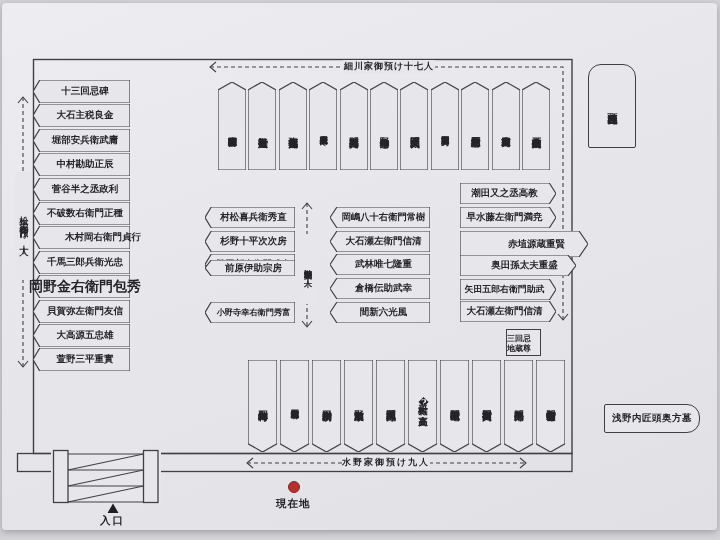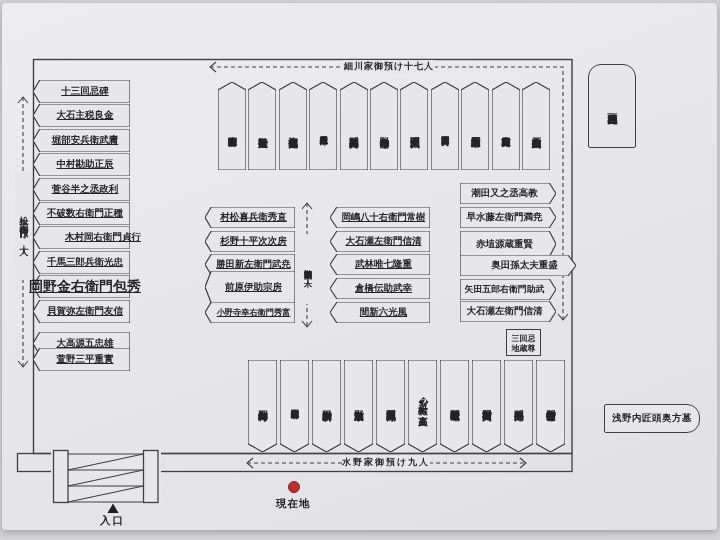--- a/index.html
+++ b/index.html
@@ -19,33 +19,33 @@
   #linework{position:absolute;left:0;top:0;z-index:1;}
   .lbl{position:absolute;z-index:3;background:var(--paper);color:var(--ink);
        display:flex;align-items:center;justify-content:center;white-space:nowrap;
        font-weight:600;}
   .lbl.h{font-size:9px;}
   .lbl.v{writing-mode:vertical-rl;text-orientation:upright;font-size:9px;}
   .gbox{position:absolute;z-index:2;display:flex;align-items:center;justify-content:center;}
   .gbox svg{position:absolute;left:0;top:0;width:100%;height:100%;}
   .gbox .gtxt{position:relative;z-index:1;white-space:nowrap;font-weight:600;color:var(--ink);}
   .gbox.vtxt .gtxt{writing-mode:vertical-rl;text-orientation:upright;}
-  .gbox.tip-left .gtxt{padding-left:7px;text-decoration:underline;}
+  .gbox.tip-left .gtxt{padding-left:7px;}
   .gbox.tip-right .gtxt{padding-right:7px;}
   .gbox.tip-up .gtxt{padding-top:7px;}
   .gbox.tip-down .gtxt{padding-bottom:7px;}
   .tomb{position:absolute;z-index:2;border:1.5px solid var(--line);background:var(--paper);
         display:flex;align-items:center;justify-content:center;font-weight:600;}
   #asano-tomb{left:588px;top:64px;width:46px;height:82px;border-radius:13px 13px 2px 2px;
         writing-mode:vertical-rl;text-orientation:upright;font-size:10px;}
   #asano-wife-tomb{left:604px;top:404px;width:94px;height:27px;border-radius:2px 13px 13px 2px;
         font-size:9.5px;letter-spacing:.5px;}
   #memorial-box{position:absolute;z-index:2;left:506px;top:329px;width:33px;height:25px;
         border:1.2px solid var(--line);background:var(--paper);display:flex;flex-direction:column;
-        align-items:center;justify-content:center;font-size:8px;line-height:1.25;font-weight:600;}
+        justify-content:center;font-size:8px;line-height:1.25;font-weight:600;}
   .marker-label{position:absolute;z-index:3;font-family:"DejaVu Sans","Liberation Sans",sans-serif;
         font-weight:bold;font-size:10.5px;color:#1d1d24;white-space:nowrap;}
   #label-genzaichi{left:276px;top:497px;letter-spacing:1px;}
   #label-iriguchi{left:100px;top:514px;letter-spacing:2px;}
 </style>
 </head>
 <body>
 
 <div id="stage">
   <div id="paper"></div>
@@ -146,21 +146,21 @@
           <polygon points="7,0 100,0 100,100 7,100 0,50" fill="#e7e7eb" stroke="#3f3f46" stroke-width="1.2" vector-effect="non-scaling-stroke"></polygon>
         </svg>
         <span class="gtxt" style="font-size: 14px;">岡野金右衛門包秀</span>
       </div>
       <div class="gbox tip-left" style="left: 33px; top: 299.6px; width: 97px; height: 23px;">
         <svg viewBox="0 0 100 100" preserveAspectRatio="none">
           <polygon points="7,0 100,0 100,100 7,100 0,50" fill="#e7e7eb" stroke="#3f3f46" stroke-width="1.2" vector-effect="non-scaling-stroke"></polygon>
         </svg>
         <span class="gtxt" style="font-size: 9.5px;">貝賀弥左衛門友信</span>
       </div>
-      <div class="gbox tip-left" style="left: 33px; top: 332px; width: 97px; height: 23px;">
+      <div class="gbox tip-left" style="left: 33px; top: 324px; width: 97px; height: 23px;">
         <svg viewBox="0 0 100 100" preserveAspectRatio="none">
           <polygon points="7,0 100,0 100,100 7,100 0,50" fill="#e7e7eb" stroke="#3f3f46" stroke-width="1.2" vector-effect="non-scaling-stroke"></polygon>
         </svg>
         <span class="gtxt" style="font-size: 9.5px;">大高源五忠雄</span>
       </div>
       <div class="gbox tip-left" style="left: 33px; top: 348.4px; width: 97px; height: 23px;">
         <svg viewBox="0 0 100 100" preserveAspectRatio="none">
           <polygon points="7,0 100,0 100,100 7,100 0,50" fill="#e7e7eb" stroke="#3f3f46" stroke-width="1.2" vector-effect="non-scaling-stroke"></polygon>
         </svg>
         <span class="gtxt" style="font-size: 9.5px;">萱野三平重實</span>
@@ -240,21 +240,21 @@
           <polygon points="0,0 93,0 100,50 93,100 0,100" fill="#e7e7eb" stroke="#3f3f46" stroke-width="1.2" vector-effect="non-scaling-stroke"></polygon>
         </svg>
         <span class="gtxt" style="font-size: 9.5px;">潮田又之丞高教</span>
       </div>
       <div class="gbox tip-right" style="left: 460px; top: 207.1px; width: 96px; height: 21px;">
         <svg viewBox="0 0 100 100" preserveAspectRatio="none">
           <polygon points="0,0 93,0 100,50 93,100 0,100" fill="#e7e7eb" stroke="#3f3f46" stroke-width="1.2" vector-effect="non-scaling-stroke"></polygon>
         </svg>
         <span class="gtxt" style="font-size: 9.5px;">早水藤左衛門満尭</span>
       </div>
-      <div class="gbox tip-right" style="left: 460px; top: 231.2px; width: 96px; height: 26px;">
+      <div class="gbox tip-right" style="left: 460px; top: 231.2px; width: 96px; height: 26px; padding-left: 32px;">
         <svg viewBox="0 0 100 100" preserveAspectRatio="none">
           <polygon points="0,0 93,0 100,50 93,100 0,100" fill="#e7e7eb" stroke="#3f3f46" stroke-width="1.2" vector-effect="non-scaling-stroke"></polygon>
         </svg>
         <span class="gtxt" style="font-size: 9.5px;">赤埴源蔵重賢</span>
       </div>
       <div class="gbox tip-right" style="left: 460px; top: 255.3px; width: 96px; height: 21px; padding-left: 20px;">
         <svg viewBox="0 0 100 100" preserveAspectRatio="none">
           <polygon points="0,0 93,0 100,50 93,100 0,100" fill="#e7e7eb" stroke="#3f3f46" stroke-width="1.2" vector-effect="non-scaling-stroke"></polygon>
         </svg>
         <span class="gtxt" style="font-size: 9.5px;">奥田孫太夫重盛</span>
@@ -284,21 +284,21 @@
           <polygon points="7,0 100,0 100,100 7,100 0,50" fill="#e7e7eb" stroke="#3f3f46" stroke-width="1.2" vector-effect="non-scaling-stroke"></polygon>
         </svg>
         <span class="gtxt" style="font-size: 9.5px;">杉野十平次次房</span>
       </div>
       <div class="gbox tip-left" style="left: 205px; top: 254.4px; width: 90px; height: 21px;">
         <svg viewBox="0 0 100 100" preserveAspectRatio="none">
           <polygon points="7,0 100,0 100,100 7,100 0,50" fill="#e7e7eb" stroke="#3f3f46" stroke-width="1.2" vector-effect="non-scaling-stroke"></polygon>
         </svg>
         <span class="gtxt" style="font-size: 9.3px;">勝田新左衛門武尭</span>
       </div>
-      <div class="gbox tip-left" style="left: 205px; top: 271px; width: 90px; height: 32px;">
+      <div class="gbox tip-left" style="left: 205px; top: 260px; width: 90px; height: 16px;">
         <svg viewBox="0 0 100 100" preserveAspectRatio="none">
           <polygon points="7,0 100,0 100,100 7,100 0,50" fill="#e7e7eb" stroke="#3f3f46" stroke-width="1.2" vector-effect="non-scaling-stroke"></polygon>
         </svg>
         <span class="gtxt" style="font-size: 9.5px;">前原伊助宗房</span>
       </div>
       <div class="gbox tip-left" style="left: 205px; top: 301.8px; width: 90px; height: 21px;">
         <svg viewBox="0 0 100 100" preserveAspectRatio="none">
           <polygon points="7,0 100,0 100,100 7,100 0,50" fill="#e7e7eb" stroke="#3f3f46" stroke-width="1.2" vector-effect="non-scaling-stroke"></polygon>
         </svg>
         <span class="gtxt" style="font-size: 8.2px;">小野寺幸右衛門秀富</span>

